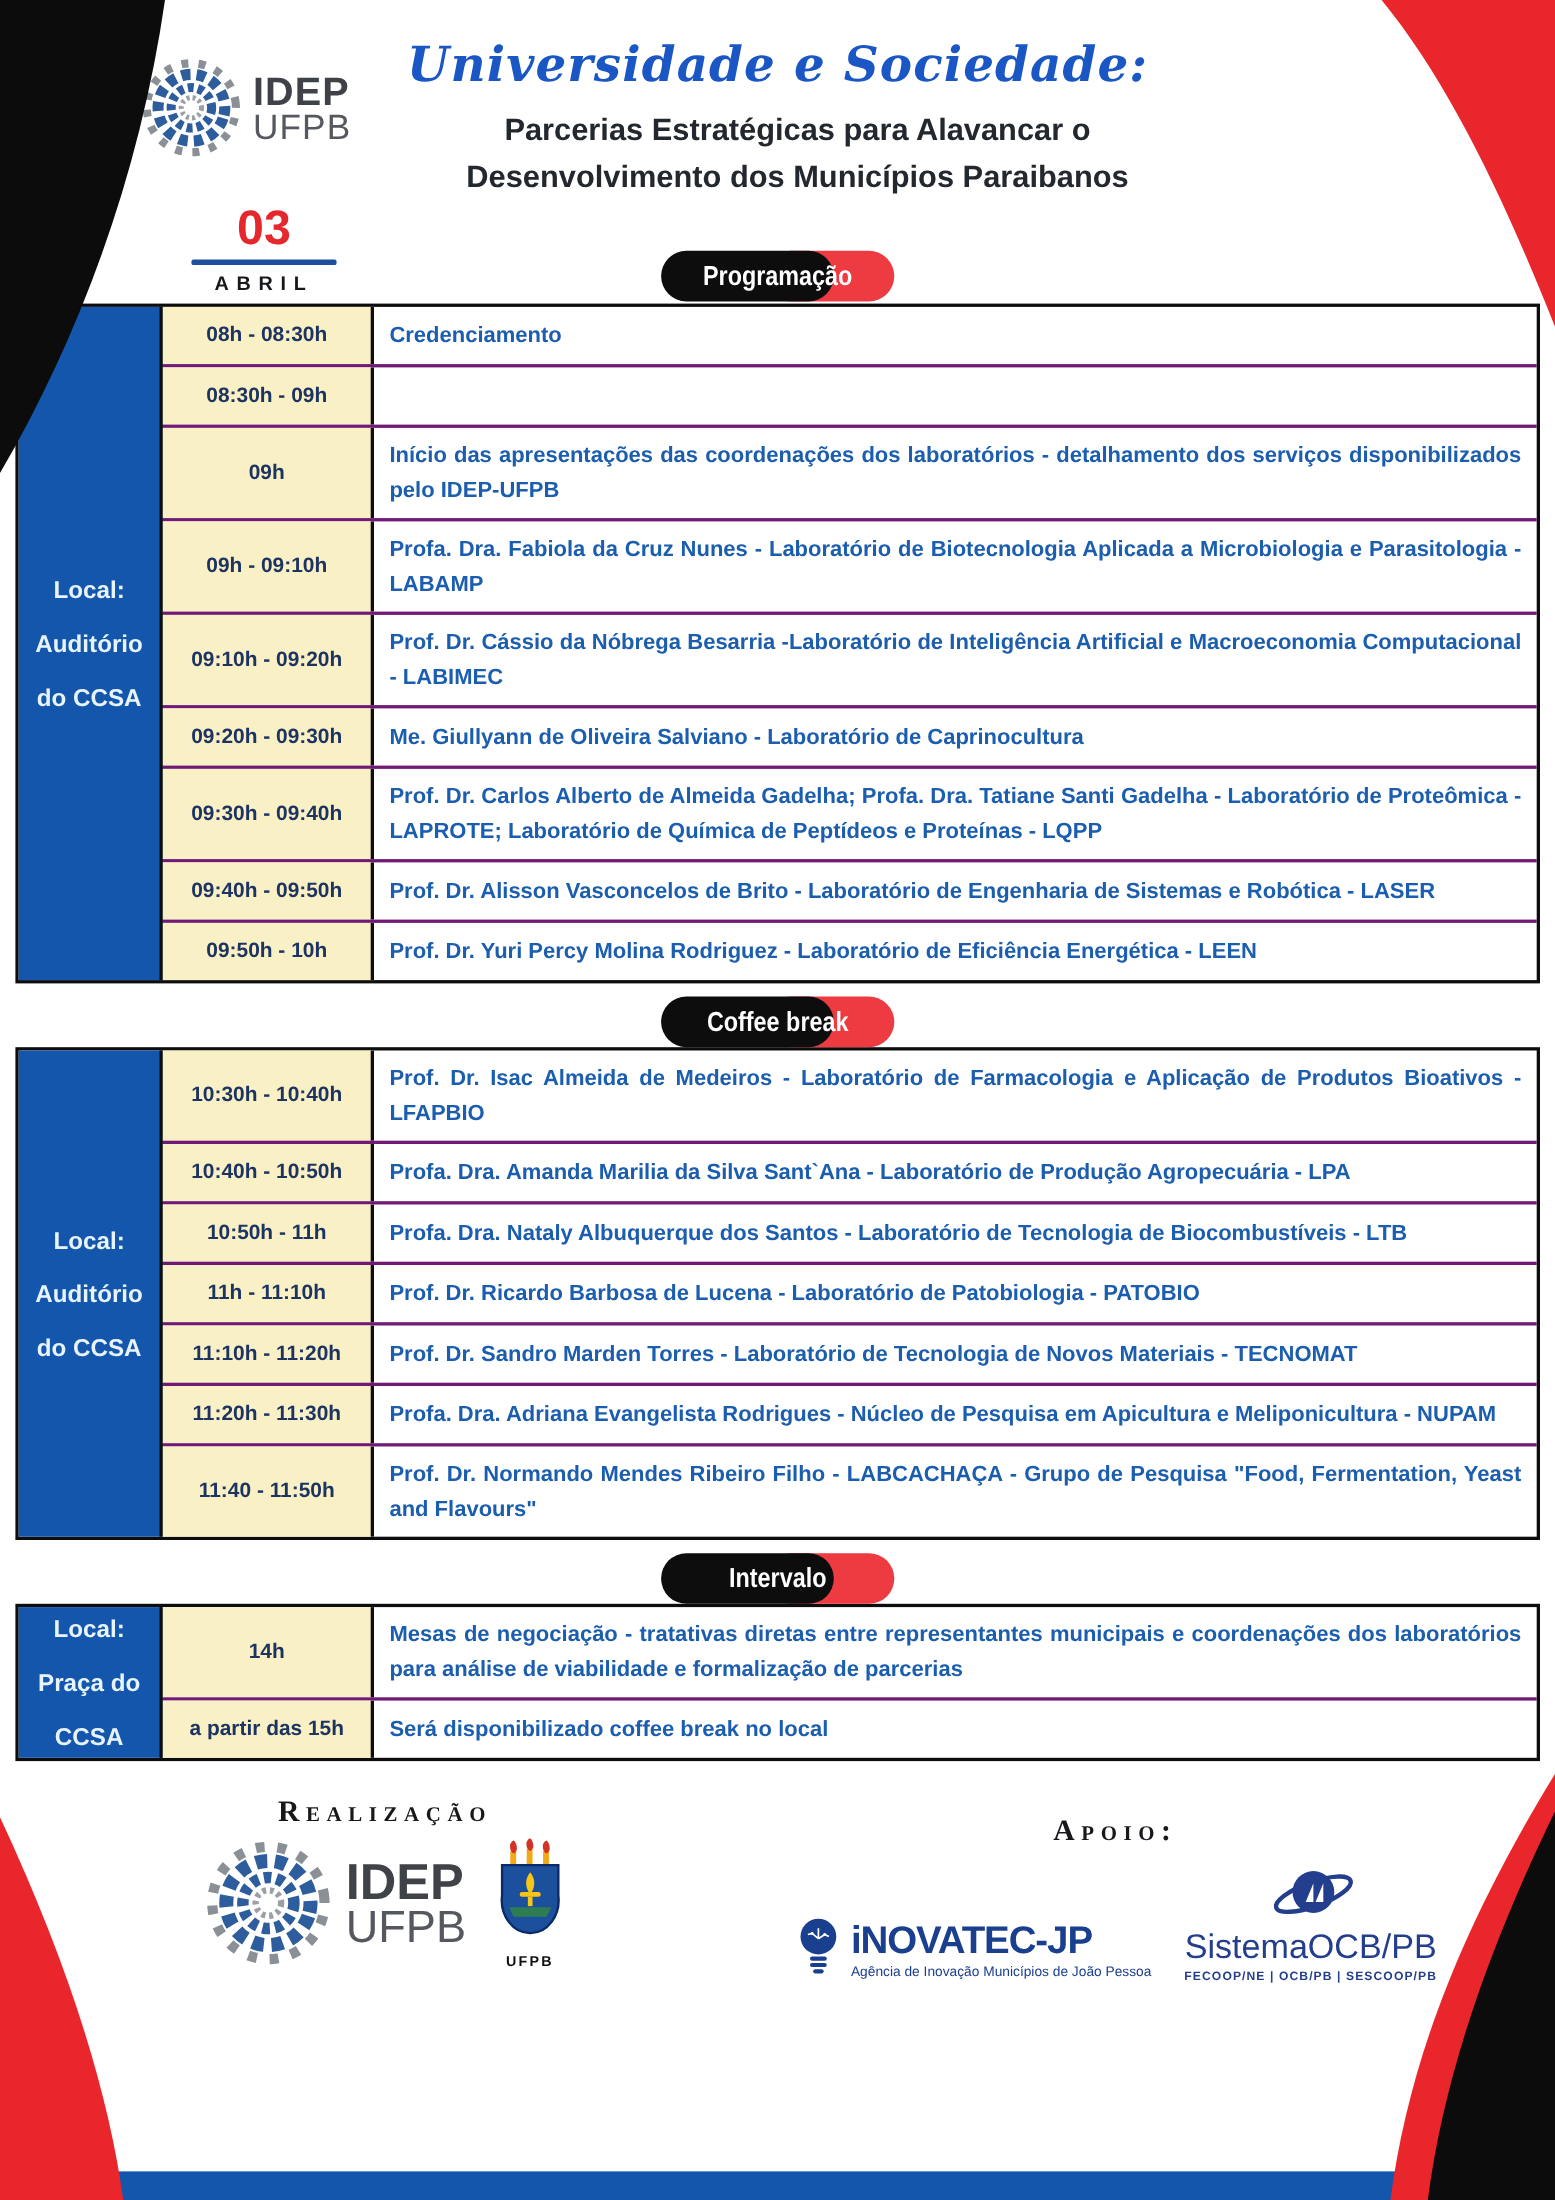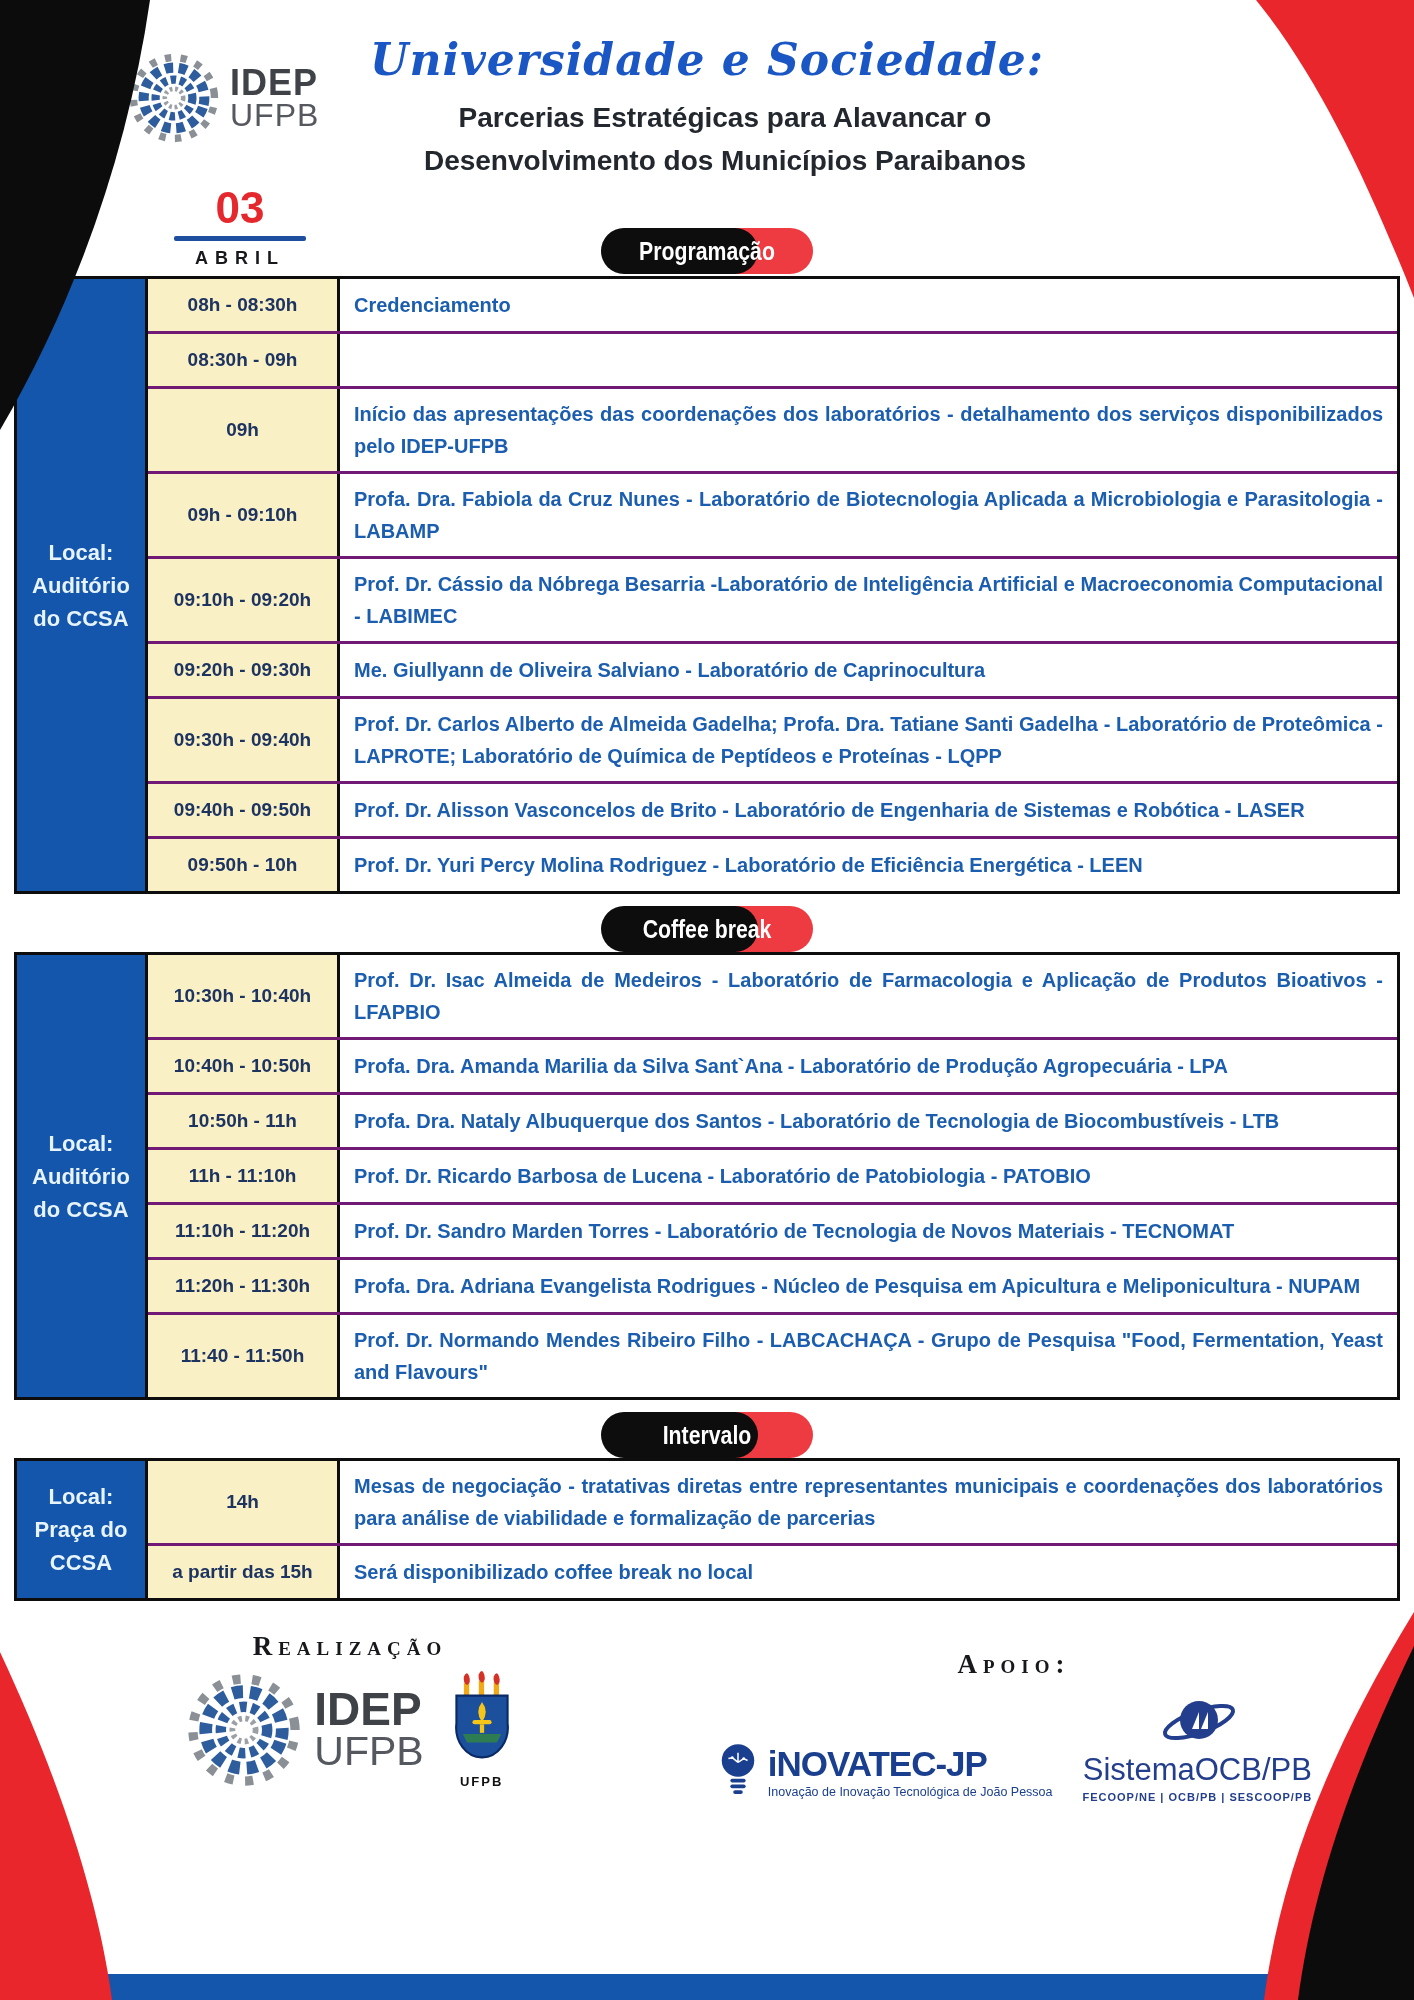--- a/index.html
+++ b/index.html
@@ -29,21 +29,21 @@
   .badge .black{position:absolute;left:0;top:0;width:74%;height:100%;border-radius:24px;background:#0d0d0d;}
   .badge .lbl{position:absolute;inset:0;display:flex;align-items:center;justify-content:center;
     color:#fff;font-size:25px;font-weight:bold;transform:scaleX(.85);white-space:nowrap;}
   .badge.b-prog{margin-top:2px;}
   .badge.b-mid{margin-top:12px;margin-bottom:0;}
 
   
   .sched{margin:0 14px;border:3px solid #0d0d0d;display:flex;background:#fff;}
   .local-cell{width:128px;background:#1356ab;border-right:3px solid #0d0d0d;
     display:flex;flex-direction:column;align-items:center;justify-content:center;
-    color:#e8f4fd;font-size:22px;font-weight:bold;line-height:1.5;text-align:left;flex:none;}
+    color:#e8f4fd;font-size:22px;font-weight:bold;line-height:1.5;text-align:left;flex:none;gap:16px;}
   .rows{flex:1;display:flex;flex-direction:column;min-width:0;}
   .row{display:flex;border-top:3px solid #701a75;min-height:52px;}
   .row:first-child{border-top:none;}
   .time-cell{width:192px;flex:none;background:#faf0c6;border-right:3px solid #0d0d0d;
     display:flex;align-items:center;justify-content:center;text-align:center;
     font-size:19px;font-weight:bold;color:#1d3461;line-height:1.3;padding:4px 6px;box-sizing:border-box;}
   .desc-cell{flex:1;display:flex;align-items:center;padding:9px 14px;box-sizing:border-box;
     font-size:20px;font-weight:bold;color:#1b5dae;line-height:1.6;text-align:justify;}
 
   
@@ -297,21 +297,21 @@
           <circle cx="23" cy="20" r="17" fill="#1b3f8f"></circle>
           <path d="M23 12 v10 M23 22 l-6 -5 M23 22 l6 -4 M17 17 l-4 1 M29 18 l4 2" stroke="#fff" stroke-width="1.6" fill="none"></path>
           <circle cx="17" cy="17" r="1.4" fill="#fff"></circle>
             <circle cx="29" cy="18" r="1.4" fill="#fff"></circle>
           <rect x="15" y="39" width="16" height="4" rx="2" fill="#1b3f8f"></rect>
           <rect x="15" y="45" width="16" height="4" rx="2" fill="#1b3f8f"></rect>
           <rect x="18" y="51" width="10" height="4" rx="2" fill="#1b3f8f"></rect>
         </svg>
         <div>
           <div class="nm">iNOVATEC-JP</div>
-          <div class="tg">Inovação de Inovação Tecnológica de João Pessoa</div>
+          <div class="tg">Agência de Inovação Municípios de João Pessoa</div>
         </div>
       </div>
       <div class="sistema">
         <svg width="84" height="64" viewBox="0 0 84 64" style="display:block;margin:0 auto;">
           <ellipse cx="44" cy="32" rx="36" ry="11" fill="none" stroke="#233e8c" stroke-width="4" transform="rotate(-20 44 32)"></ellipse>
           <circle cx="44" cy="30" r="19" fill="#233e8c"></circle>
           <path d="M37 39 L44 22 L44 39 Z" fill="#fff"></path>
           <path d="M46 39 L53 22 L53 39 Z" fill="#fff"></path>
         </svg>
         <div class="nm"><span>Sistema</span><span>OCB/PB</span></div>

